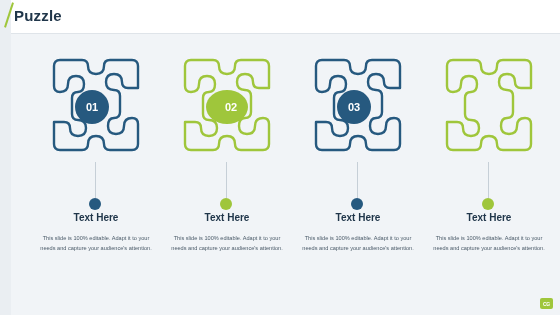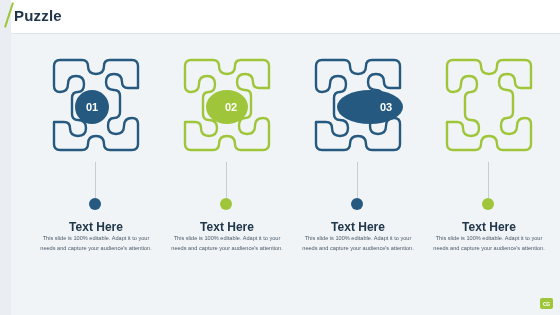--- a/index.html
+++ b/index.html
@@ -123,24 +123,24 @@
     position: absolute;
     left: 52px;
     top: 146px;
     width: 12px;
     height: 12px;
     border-radius: 50%;
   }
   .item-title {
     position: absolute;
     left: 0;
-    top: 168px;
+    top: 160px;
     width: 118px;
     text-align: center;
-    font-size: 12px;
+    font-size: 10px;
     font-weight: bold;
     color: #20364a;
   }
   .item-desc {
     position: absolute;
     left: 2px;
     top: 182px;
     width: 114px;
     text-align: center;
     font-size: 5.6px;
@@ -207,21 +207,21 @@
         <div class="dot" style="background:#9fc63b;"></div>
         <div class="item-title">Text Here</div>
         <div class="item-desc">This slide is 100% editable. Adapt it to your needs and capture your audience's attention.</div>
       </div>
 
       <div class="item" style="left:288px;">
         <div class="puzzle-holder">
           <svg class="puzzle-svg" width="100" height="106" viewBox="0 0 100 106">
             <path d="M8 14 L8 34 Q8 40 14 40 Q22 40 22 32 Q22 24 30 24 Q38 24 38 32 Q38 40 32 40 Q26 40 26 46 L26 62 Q26 68 32 68 Q40 68 40 76 Q40 84 32 84 Q24 84 24 76 Q24 70 18 70 L8 70 L8 92 Q8 98 14 98 L36 98 Q42 98 42 92 Q42 84 50 84 Q58 84 58 92 Q58 98 64 98 L86 98 Q92 98 92 92 L92 72 Q92 66 86 66 Q78 66 78 74 Q78 82 70 82 Q62 82 62 74 Q62 66 68 66 Q74 66 74 60 L74 44 Q74 38 68 38 Q60 38 60 30 Q60 22 68 22 Q76 22 76 30 Q76 36 82 36 L92 36 L92 14 Q92 8 86 8 L64 8 Q58 8 58 14 Q58 22 50 22 Q42 22 42 14 Q42 8 36 8 L14 8 Q8 8 8 14 Z" fill="none" stroke="#26597f" stroke-width="2.4" stroke-linejoin="round"></path>
           </svg>
-          <div class="num-circle" style="background:#26597f;padding-left:32px;">03</div>
+          <div class="num-circle" style="background:#26597f;">03</div>
         </div>
         <div class="connector"></div>
         <div class="dot" style="background:#26597f;"></div>
         <div class="item-title">Text Here</div>
         <div class="item-desc">This slide is 100% editable. Adapt it to your needs and capture your audience's attention.</div>
       </div>
 
       <div class="item" style="left:419px;">
         <div class="puzzle-holder">
           <svg class="puzzle-svg" width="100" height="106" viewBox="0 0 100 106">

